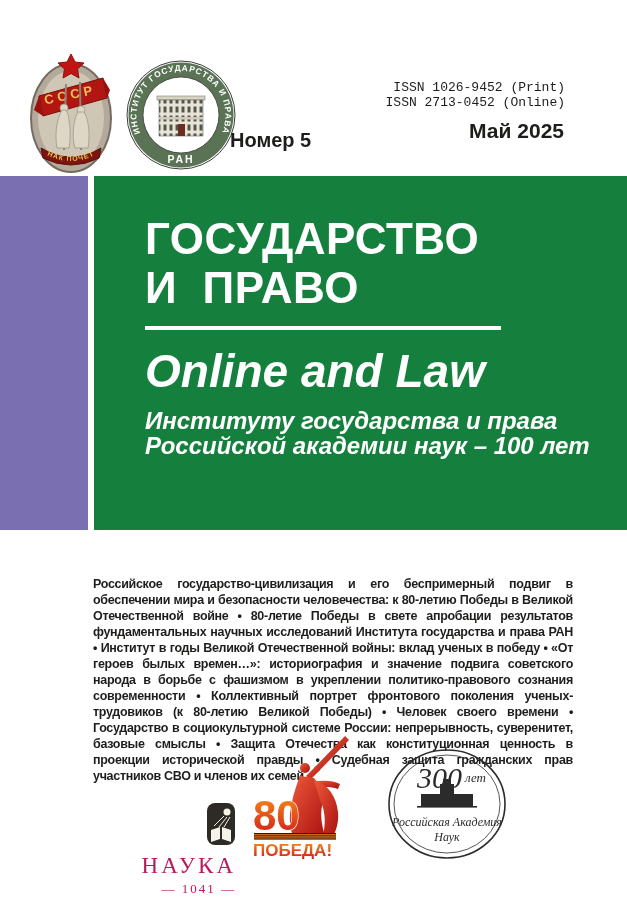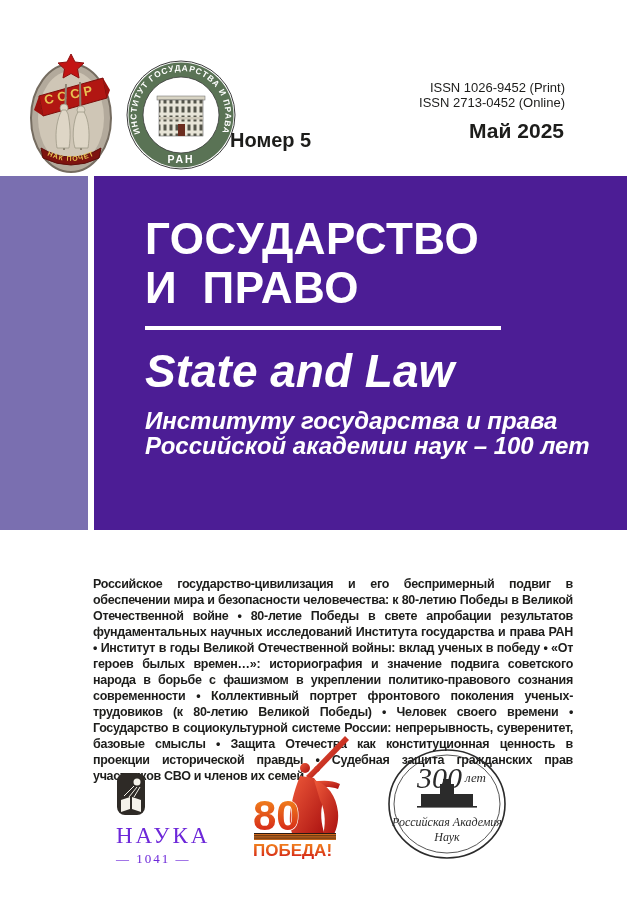--- a/index.html
+++ b/index.html
@@ -3,38 +3,38 @@
 <meta charset="utf-8">
 <style>
   html,body{margin:0;padding:0;background:#ffffff;}
   .page{position:relative;width:627px;height:900px;background:#ffffff;overflow:hidden;
         font-family:"Liberation Sans", sans-serif;color:#1d1d1b;}
 
   
   .medal{position:absolute;left:28px;top:52px;width:86px;height:124px;}
   .inst-logo{position:absolute;left:126px;top:60px;width:110px;height:110px;}
   .issue-label{position:absolute;left:230px;top:121px;font-size:20px;font-weight:bold;margin-top:8px;}
-  .issn-block{position:absolute;right:62px;top:80px;text-align:right;font-size:13px;line-height:15px;}
+  .issn-block{position:absolute;right:62px;top:80px;text-align:right;font-size:13px;line-height:15px;font-family:Liberation Mono, monospace;}
   .date-label{position:absolute;right:63px;top:119px;font-size:21px;font-weight:bold;margin-left:8px;}
 
   
   .band-left{position:absolute;left:0;top:176px;width:88px;height:354px;background:#7a6fb0;}
-  .band-main{position:absolute;left:94px;right:0;top:176px;height:354px;background:#4c1d95;color:#ffffff;}
+  .band-main{position:absolute;left:94px;right:0;top:176px;height:354px;background:#15803d;color:#ffffff;}
   .mast-title{position:absolute;left:51px;top:38px;font-size:44px;line-height:49px;font-weight:bold;letter-spacing:.5px;}
   .title-rule{position:absolute;left:51px;top:150px;width:356px;height:4px;background:#ffffff;}
   .mast-title-en{position:absolute;left:51px;top:168px;font-size:46px;font-weight:bold;font-style:italic;}
   .mast-subtitle{position:absolute;left:51px;top:232px;font-size:24px;line-height:25px;font-weight:bold;font-style:italic;}
 
   
   .annotation{position:absolute;left:93px;top:576px;width:480px;
               font-size:12.5px;line-height:16px;font-weight:bold;text-align:justify;
               letter-spacing:-0.3px;color:#1d1d1b;}
 
   
-  .nauka{position:absolute;left:116px;top:772px;width:120px;text-align:left;color:#6d28d9;}
+  .nauka{position:absolute;left:116px;top:802px;width:120px;text-align:right;color:#be185d;}
   .nauka .emblem{display:inline-block;}
   .nauka-name{font-family:"Liberation Serif", serif;font-size:23px;letter-spacing:3px;margin-top:3px;}
   .nauka-year{font-family:"Liberation Serif", serif;font-size:13px;letter-spacing:2px;margin-top:2px;}
   .pobeda{position:absolute;left:248px;top:736px;width:110px;height:125px;}
   .ran300{position:absolute;left:383px;top:746px;width:128px;height:118px;}
 </style>
 </head>
 <body>
 
 <div class="page">
@@ -90,21 +90,21 @@
 
   <div class="date-label">Май 2025</div>
 
   <div class="band-left"></div>
   <div class="band-main">
     <div class="mast-title">
       <div>ГОСУДАРСТВО</div>
       <div>И&nbsp;&nbsp;ПРАВО</div>
     </div>
     <div class="title-rule"></div>
-    <div class="mast-title-en">State and Law</div>
+    <div class="mast-title-en">Online and Law</div>
     <div class="mast-subtitle">
       <div>Институту государства и права</div>
       <div>Российской академии наук – 100 лет</div>
     </div>
   </div>
 
   <div class="annotation">Российское государство-цивилизация и его беспримерный подвиг в обеспечении мира и безопасности человечества: к 80-летию Победы в Великой Отечественной войне • 80-летие Победы в свете апробации результатов фундаментальных научных исследований Института государства и права РАН • Институт в годы Великой Отечественной войны: вклад ученых в победу • «От героев былых времен…»: историография и значение подвига советского народа в борьбе с фашизмом в укреплении политико-правового сознания современности • Коллективный портрет фронтового поколения ученых-трудовиков (к 80-летию Великой Победы) • Человек своего времени • Государство в социокультурной системе России: непрерывность, суверенитет, базовые смыслы • Защита Отечества как конституционная ценность в проекции исторической правды • Судебная защита гражданских прав участников СВО и членов их семей</div>
 
   <div class="nauka">
     <svg class="emblem" width="30" height="44" viewBox="0 0 30 44">

